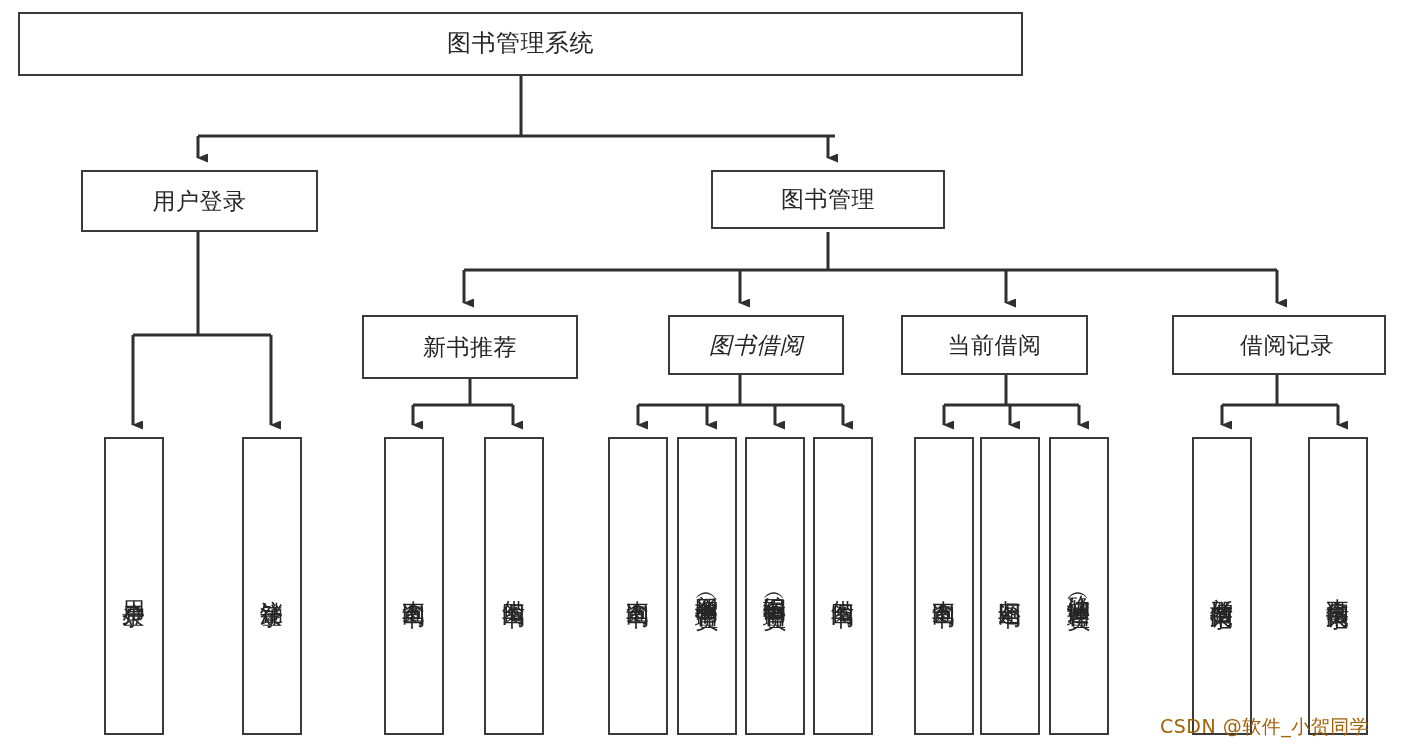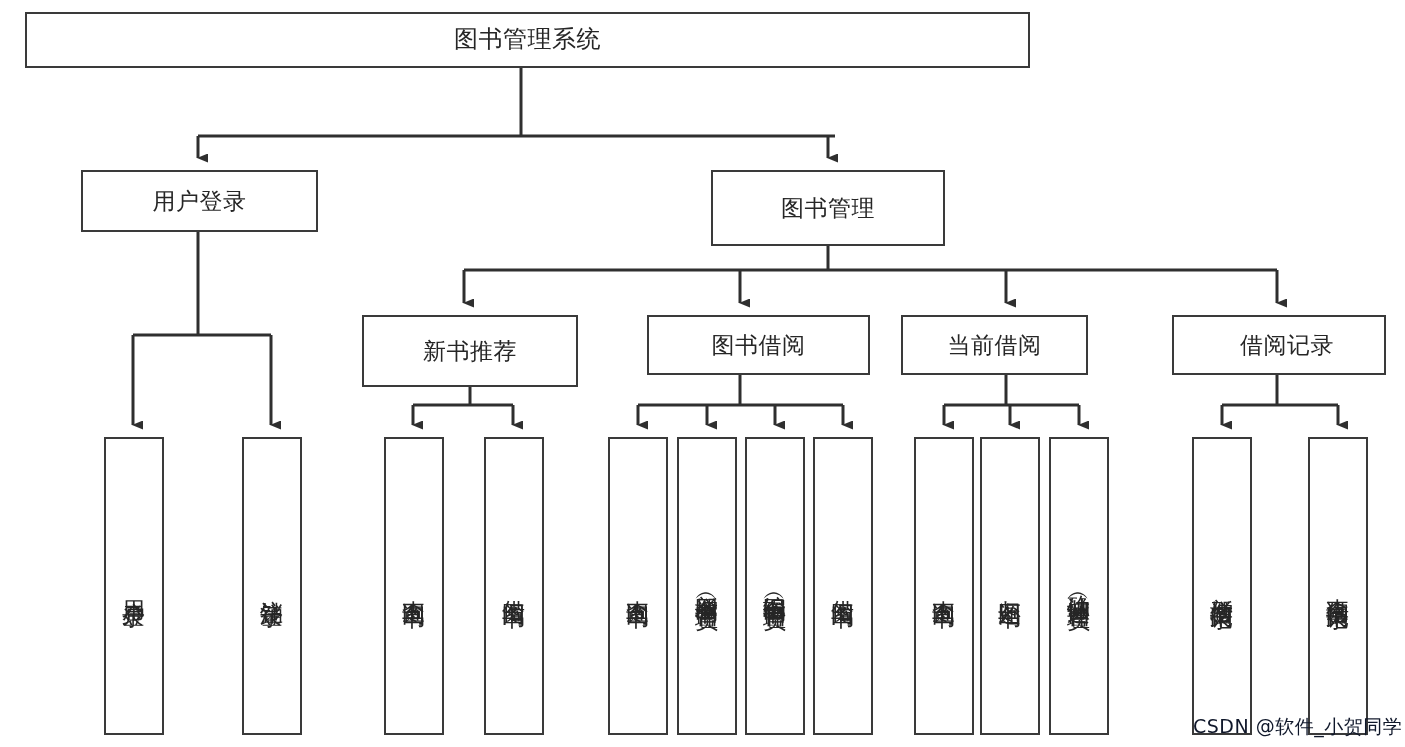--- a/index.html
+++ b/index.html
@@ -52,24 +52,24 @@
   #wires {
     position: absolute;
     left: 0;
     top: 0;
     width: 1405px;
     height: 747px;
     pointer-events: none;
   }
   #watermark {
     position: absolute;
-    left: 1193px;
+    left: 1160px;
     top: 714px;
     font-size: 19px;
-    color: #0f172a;
+    color: #a16207;
     white-space: nowrap;
     letter-spacing: 0.5px;
   }
 </style>
 </head>
 <body>
 
 <div id="canvas">
 
   <svg id="wires" viewBox="0 0 1405 747">
@@ -115,35 +115,35 @@
       <path d="M1010,405 L1010,425" marker-end="url(#arrow)"></path>
       <path d="M1079,405 L1079,425" marker-end="url(#arrow)"></path>
 
       <path d="M1277,375 L1277,405"></path>
       <path d="M1222,405 L1338,405"></path>
       <path d="M1222,405 L1222,425" marker-end="url(#arrow)"></path>
       <path d="M1338,405 L1338,425" marker-end="url(#arrow)"></path>
     </g>
   </svg>
 
-  <div class="node h root" style="left:18px; top:12px; width:1005px; height:56px;margin-left:7px;">
+  <div class="node h root" style="left:18px; top:12px; width:1005px; height:64px;">
     <span>图书管理系统</span>
   </div>
 
   <div class="node h" style="left:81px; top:170px; width:237px; height:62px;">
     <span>用户登录</span>
   </div>
-  <div class="node h" style="left:711px; top:170px; width:234px; height:76px;">
+  <div class="node h" style="left:711px; top:170px; width:234px; height:59px;">
     <span>图书管理</span>
   </div>
 
-  <div class="node h" style="left:362px; top:315px; width:216px; height:72px;">
+  <div class="node h" style="left:362px; top:315px; width:216px; height:64px;">
     <span>新书推荐</span>
   </div>
-  <div class="node h" style="left:647px; top:315px; width:223px; height:60px;">
+  <div class="node h" style="left:668px; top:315px; width:176px; height:60px;font-style:italic;">
     <span>图书借阅</span>
   </div>
   <div class="node h" style="left:901px; top:315px; width:187px; height:60px;">
     <span>当前借阅</span>
   </div>
   <div class="node h" style="left:1172px; top:315px; width:214px; height:60px;padding-left:16px;">
     <span>借阅记录</span>
   </div>
 
   <div class="node v" style="left:104px; top:437px; width:60px; height:298px;">

